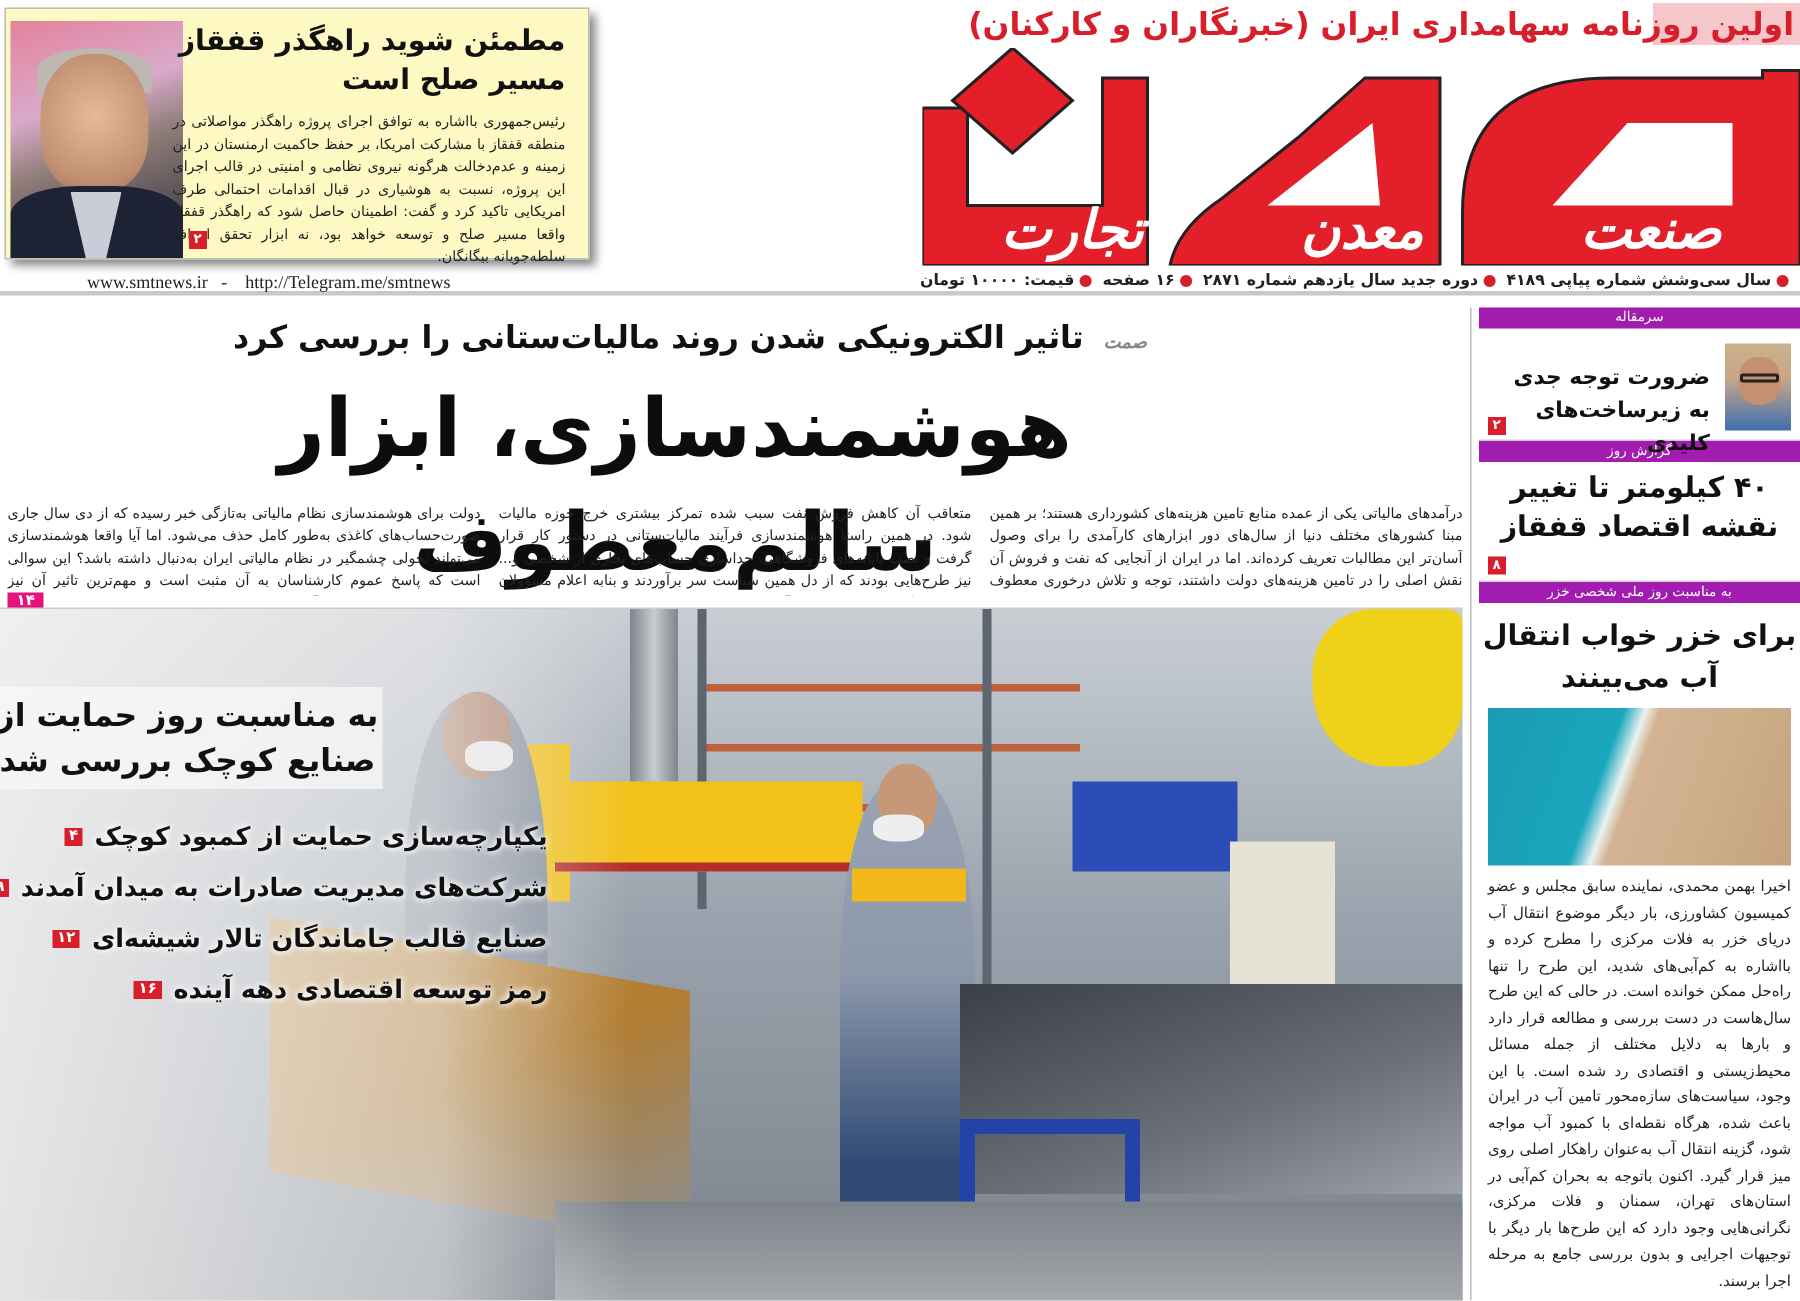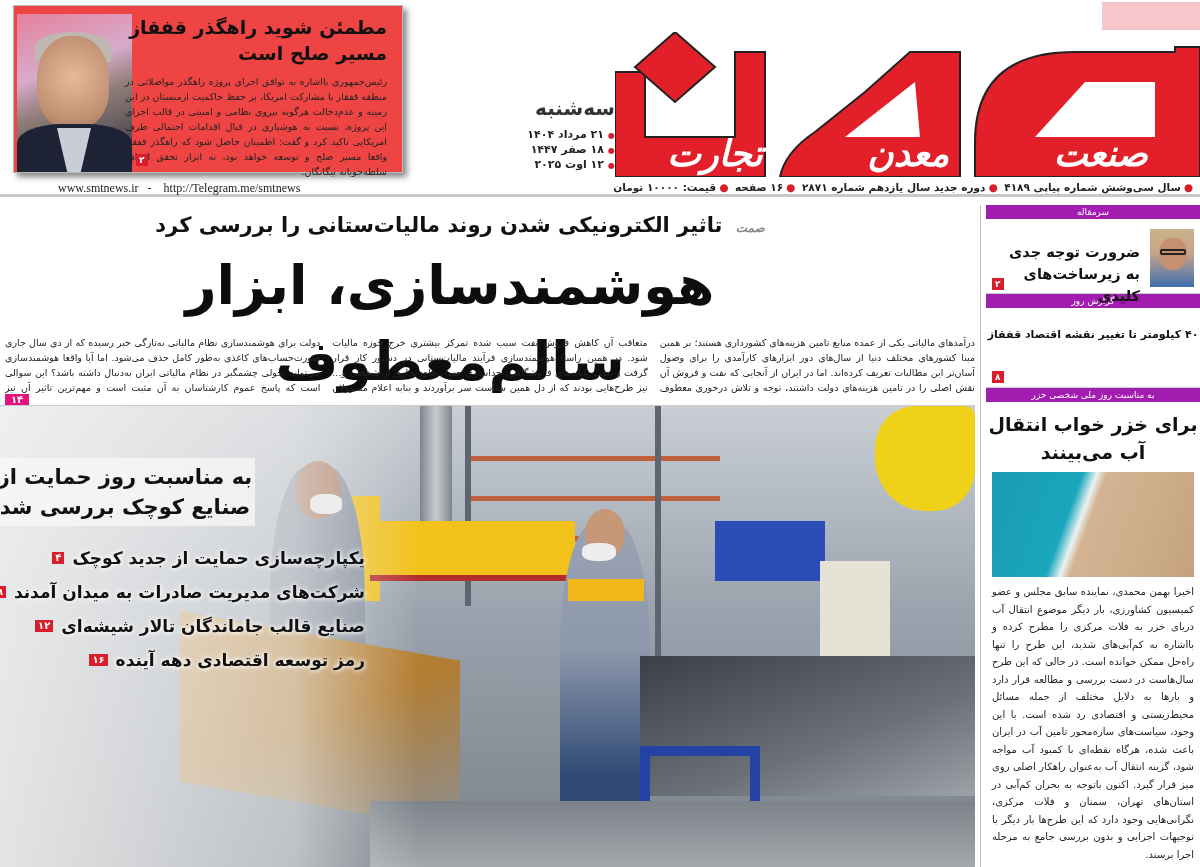--- a/index.html
+++ b/index.html
@@ -15,21 +15,21 @@
   .logo svg { width: 100%; height: 100%; }
   .logo-words { position: absolute; left: 215px; top: 128px; width: 585px; height: 50px; display: flex;
     justify-content: space-around; align-items: center; direction: rtl; }
   .logo-word { color: #fff; font-weight: bold; font-size: 36px; font-style: italic; }
   .date-block { position: absolute; left: 115px; top: 96px; width: 100px; text-align: right; }
   .weekday { font-size: 20px; color: #333; font-weight: bold; margin-bottom: 8px; }
   .date-line { font-size: 11px; color: #222; line-height: 14px; font-weight: bold; }
   .date-line::before { content: "●"; color: #d81e2a; font-size: 8px; margin-left: 4px; }
 
   
-  .feature-top { position: absolute; left: 13px; top: 5px; width: 390px; height: 168px; background: #ef4444;
+  .feature-top { position: absolute; left: 3px; top: 5px; width: 390px; height: 168px; background: #fef9c3;
     border: 1px solid #bbb; box-shadow: 4px 4px 6px #888; }
   .feature-photo { position: absolute; left: 3px; top: 8px; width: 115px; height: 158px;
     background: linear-gradient(160deg, #e4829c 0%, #d9aacb 35%, #8f7d78 55%, #2c2c3a 100%); overflow: hidden; }
   .feature-photo .face { position: absolute; left: 20px; top: 22px; width: 72px; height: 92px; border-radius: 45% 45% 40% 40%;
     background: radial-gradient(circle at 50% 45%, #e7b99a 0%, #c08f72 70%, #9b6e58 100%); }
   .feature-photo .hair { position: absolute; left: 18px; top: 18px; width: 76px; height: 30px; border-radius: 50% 50% 0 0; background: #bfb8b2; }
   .feature-photo .suit { position: absolute; left: 0; bottom: 0; width: 115px; height: 48px; background: #1e2235; border-radius: 40% 40% 0 0; }
   .feature-photo .collar { position: absolute; left: 40px; bottom: 0; width: 34px; height: 44px; background: #c9cdd8; clip-path: polygon(0 0,100% 0, 70% 100%, 30% 100%); }
   .feature-title { position: absolute; right: 15px; top: 8px; width: 260px; text-align: right; font-size: 19px; font-weight: bold; line-height: 26px; }
   .feature-body { position: absolute; right: 15px; top: 68px; width: 262px; text-align: justify; font-size: 9.5px; line-height: 15px; color: #222; }
@@ -91,60 +91,55 @@
   .sidebar { position: absolute; left: 986px; top: 205px; width: 214px; height: 662px; }
   .sec-bar { height: 14px; background: #a21caf; color: #fff; font-size: 9px; text-align: center; line-height: 14px; }
   .editorial { position: relative; height: 75px; border-bottom: 1px solid #ccc; }
   .editorial-photo { position: absolute; right: 6px; top: 10px; width: 44px; height: 58px;
     background: linear-gradient(180deg, #c9b18b 0%, #c8a688 40%, #3f6fb0 100%); overflow: hidden; }
   .editorial-photo .face { position: absolute; left: 9px; top: 9px; width: 28px; height: 32px; border-radius: 45%; background: #c59072; }
   .editorial-photo .glasses { position: absolute; left: 10px; top: 20px; width: 26px; height: 6px; border: 2px solid #222; border-radius: 2px; }
   .editorial-title { position: absolute; right: 60px; top: 22px; width: 145px; font-size: 14.5px; font-weight: bold; line-height: 22px; text-align: right; }
   .editorial .pgref { position: absolute; left: 6px; bottom: 3px; }
   .report { position: relative; height: 80px; border-bottom: 1px solid #ccc; }
-  .report-title { position: absolute; right: 0; top: 14px; width: 214px; text-align: center; font-size: 11px; font-weight: 900; line-height: 26px; }
+  .report-title { position: absolute; right: 0; top: 4px; width: 214px; text-align: center; font-size: 19px; font-weight: 900; line-height: 26px; }
   .report .pgref { position: absolute; left: 6px; bottom: 4px; }
   .caspian-title { text-align: center; font-size: 19px; font-weight: 900; line-height: 28px; margin-top: 8px; }
   .caspian-photo { margin: 6px 6px 0 6px; height: 105px; position: relative; overflow: hidden;
     background: linear-gradient(110deg, #1a9bb3 0%, #1aa6bd 38%, #e9f2f0 44%, #d3b392 48%, #cfae8c 70%, #c4a27f 100%); }
   .caspian-body { margin: 6px 6px 16px 6px; font-size: 10px; line-height: 17.5px; text-align: justify; color: #222; }
   .caspian-pg { margin: 2px 6px; }
   .sidebar-rule { position: absolute; left: 980px; top: 205px; width: 1px; height: 662px; background: #bbb; }
 </style>
 </head>
 <body>
 
 <div class="masthead">
   <div class="tagline-hl"></div>
+  <div class="tagline">اولین روزنامه سهامداری ایران (خبرنگاران و کارکنان)</div>
 
   <div class="logo">
     <svg viewBox="0 0 585 145" preserveAspectRatio="none">
 
       <path d="M585 15 L585 145 L360 145 L360 110 Q360 20 460 20 L560 20 L560 15 Z" fill="#e3202a" stroke="#222" stroke-width="2"></path>
       <path d="M470 50 L540 50 L540 105 L420 105 Z" fill="#fff"></path>
 
       <path d="M345 20 L345 145 L165 145 Q170 120 200 100 L250 60 L295 20 Z" fill="#e3202a" stroke="#222" stroke-width="2"></path>
       <path d="M230 105 L300 50 L305 105 Z" fill="#fff"></path>
 
       <path d="M150 20 L150 145 L0 145 L0 40 L30 40 L30 105 L120 105 L120 20 Z" fill="#e3202a" stroke="#222" stroke-width="2"></path>
       <polygon points="60,0 100,35 60,70 20,35" fill="#e3202a" stroke="#222" stroke-width="2"></polygon>
     </svg>
   </div>
   <div class="logo-words">
     <span class="logo-word">صنعت</span>
     <span class="logo-word">معدن</span>
     <span class="logo-word">تجارت</span>
   </div>
 
-  <div class="date-block">
-    <div class="weekday">سه‌شنبه</div>
-    <div class="date-line">۲۱ مرداد ۱۴۰۴</div>
-    <div class="date-line">۱۸ صفر ۱۴۴۷</div>
-    <div class="date-line">۱۲ اوت ۲۰۲۵</div>
-  </div>
 </div>
 
 <div class="feature-top">
   <div class="feature-photo">
     <div class="hair"></div>
       <div class="face"></div>
       <div class="suit"></div>
       <div class="collar"></div>
   </div>
   <div class="feature-title">مطمئن شوید راهگذر قفقاز مسیر صلح است</div>
@@ -206,21 +201,21 @@
   <div class="table-leg"></div>
   <div class="sheet"></div>
   <div class="floor"></div>
   <div class="photo-fade"></div>
 </div>
 
 <div class="photo-overlay">
   <div class="overlay-title">به مناسبت روز حمایت از صنایع کوچک بررسی شد</div>
   <div class="subhead-list">
     <div class="subhead">
-      <span class="subhead-text">یکپارچه‌سازی حمایت از جدید کوچک</span>
+      <span class="subhead-text">یکپارچه‌سازی حمایت از کمبود کوچک</span>
       <span class="pgref">۴</span>
     </div>
     <div class="subhead">
       <span class="subhead-text">شرکت‌های مدیریت صادرات به میدان آمدند</span>
       <span class="pgref">۹</span>
     </div>
     <div class="subhead">
       <span class="subhead-text">صنایع قالب جاماندگان تالار شیشه‌ای</span>
       <span class="pgref">۱۲</span>
     </div>

